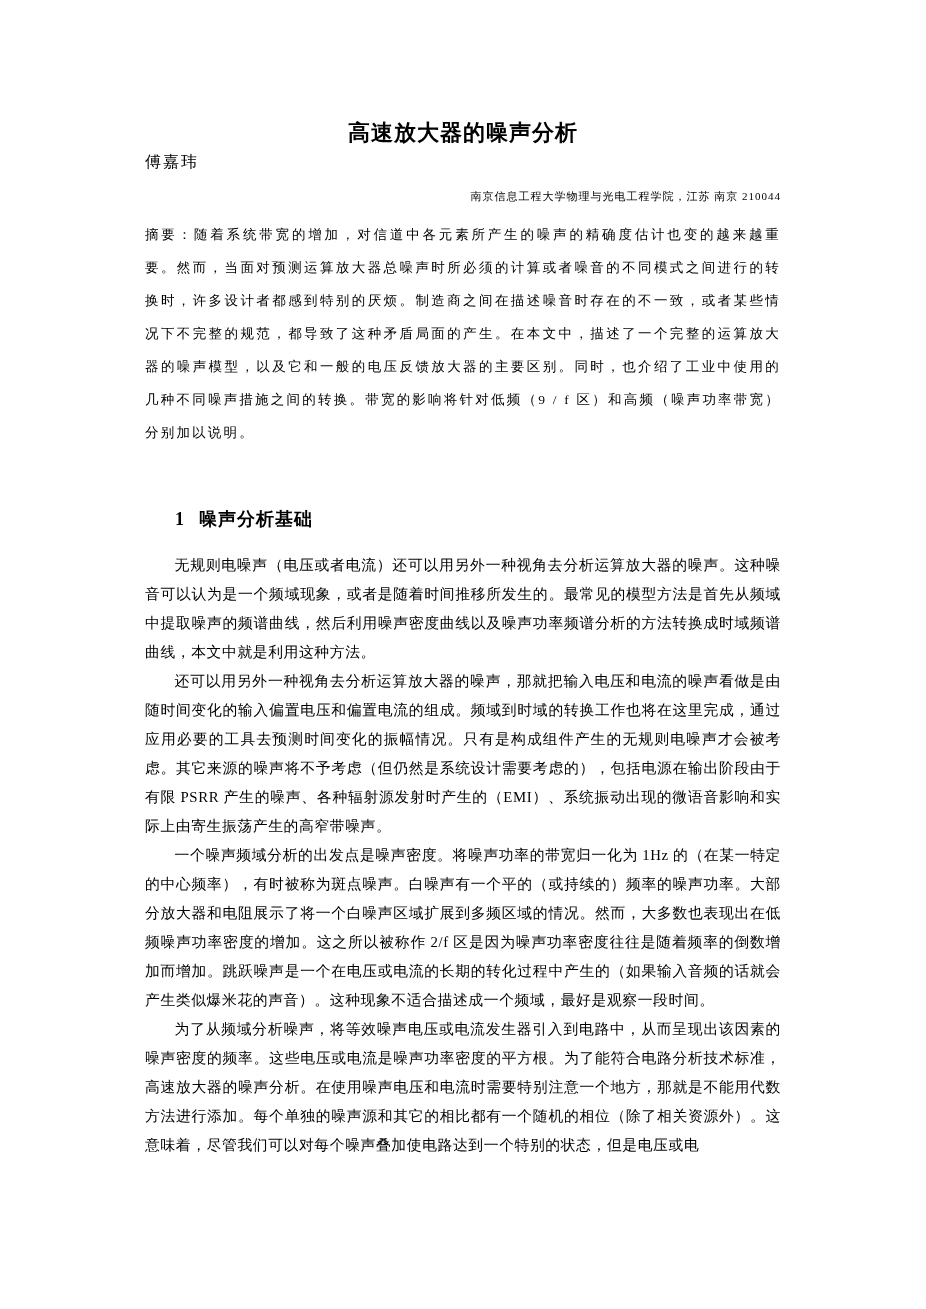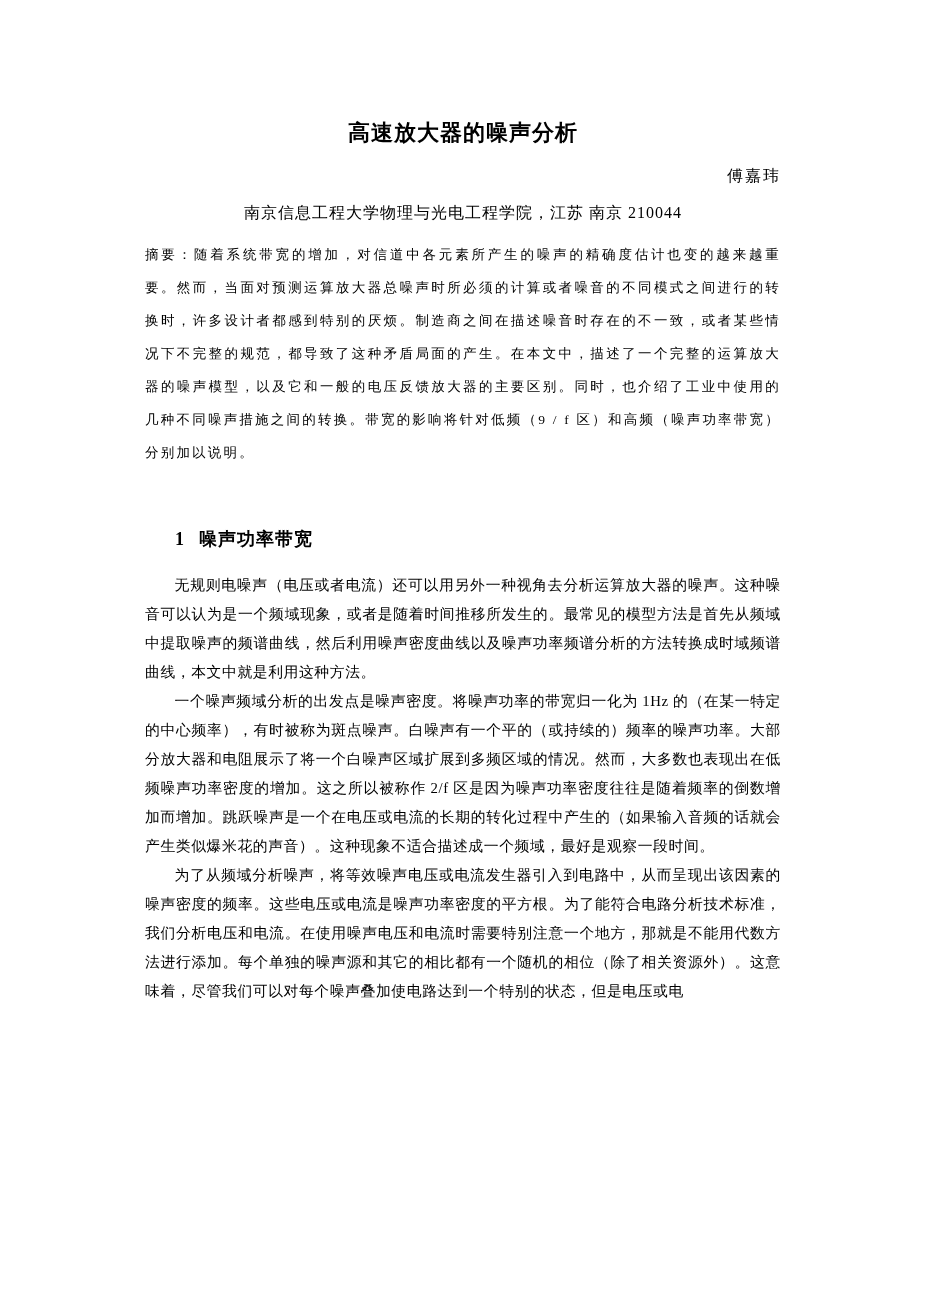--- a/index.html
+++ b/index.html
@@ -12,36 +12,36 @@
     width: 926px;
     height: 1309px;
     background: #ffffff;
     color: #000000;
     font-family: "Liberation Serif", "DejaVu Serif", serif;
     box-sizing: border-box;
     padding: 118px 145px 0 145px;
     overflow: hidden;
   }
   .doc-title {
-    margin: 0 0 18px 0;
+    margin: 0 0 4px 0;
     text-align: center;
     font-size: 22px;
     font-weight: bold;
     font-family: "DejaVu Sans", "Liberation Sans", sans-serif;
     letter-spacing: 1px;
   }
   .author {
-    text-align: right;
+    text-align: left;
     font-size: 16px;
     margin: 0 0 16px 0;
     letter-spacing: 2px;
   }
   .affiliation {
-    text-align: center;
-    font-size: 16px;
+    text-align: right;
+    font-size: 11px;
     margin: 0 0 14px 0;
     letter-spacing: 1px;
   }
   .abstract {
     margin: 0;
     font-size: 13.5px;
     line-height: 33px;
     text-align: justify;
     text-justify: inter-character;
     letter-spacing: 2.2px;
@@ -76,23 +76,24 @@
 
   <h1 class="doc-title">高速放大器的噪声分析</h1>
 
   <div class="author">傅嘉玮</div>
 
   <div class="affiliation">南京信息工程大学物理与光电工程学院，江苏 南京 210044</div>
 
   <p class="abstract">摘要：随着系统带宽的增加，对信道中各元素所产生的噪声的精确度估计也变的越来越重要。然而，当面对预测运算放大器总噪声时所必须的计算或者噪音的不同模式之间进行的转换时，许多设计者都感到特别的厌烦。制造商之间在描述噪音时存在的不一致，或者某些情况下不完整的规范，都导致了这种矛盾局面的产生。在本文中，描述了一个完整的运算放大器的噪声模型，以及它和一般的电压反馈放大器的主要区别。同时，也介绍了工业中使用的几种不同噪声措施之间的转换。带宽的影响将针对低频（9 / f 区）和高频（噪声功率带宽）分别加以说明。</p>
 
   <h2 class="section-heading">
-    <span class="sec-num">1</span><span>噪声功率带宽</span>
+    <span class="sec-num">1</span><span>噪声分析基础</span>
   </h2>
 
   <p class="body-para">无规则电噪声（电压或者电流）还可以用另外一种视角去分析运算放大器的噪声。这种噪音可以认为是一个频域现象，或者是随着时间推移所发生的。最常见的模型方法是首先从频域中提取噪声的频谱曲线，然后利用噪声密度曲线以及噪声功率频谱分析的方法转换成时域频谱曲线，本文中就是利用这种方法。</p>
 
+  <p class="body-para">还可以用另外一种视角去分析运算放大器的噪声，那就把输入电压和电流的噪声看做是由随时间变化的输入偏置电压和偏置电流的组成。频域到时域的转换工作也将在这里完成，通过应用必要的工具去预测时间变化的振幅情况。只有是构成组件产生的无规则电噪声才会被考虑。其它来源的噪声将不予考虑（但仍然是系统设计需要考虑的），包括电源在输出阶段由于有限 PSRR 产生的噪声、各种辐射源发射时产生的（EMI）、系统振动出现的微语音影响和实际上由寄生振荡产生的高窄带噪声。</p>
 
   <p class="body-para">一个噪声频域分析的出发点是噪声密度。将噪声功率的带宽归一化为 1Hz 的（在某一特定的中心频率），有时被称为斑点噪声。白噪声有一个平的（或持续的）频率的噪声功率。大部分放大器和电阻展示了将一个白噪声区域扩展到多频区域的情况。然而，大多数也表现出在低频噪声功率密度的增加。这之所以被称作 2/f 区是因为噪声功率密度往往是随着频率的倒数增加而增加。跳跃噪声是一个在电压或电流的长期的转化过程中产生的（如果输入音频的话就会产生类似爆米花的声音）。这种现象不适合描述成一个频域，最好是观察一段时间。</p>
 
-  <p class="body-para">为了从频域分析噪声，将等效噪声电压或电流发生器引入到电路中，从而呈现出该因素的噪声密度的频率。这些电压或电流是噪声功率密度的平方根。为了能符合电路分析技术标准，我们分析电压和电流。在使用噪声电压和电流时需要特别注意一个地方，那就是不能用代数方法进行添加。每个单独的噪声源和其它的相比都有一个随机的相位（除了相关资源外）。这意味着，尽管我们可以对每个噪声叠加使电路达到一个特别的状态，但是电压或电</p>
+  <p class="body-para">为了从频域分析噪声，将等效噪声电压或电流发生器引入到电路中，从而呈现出该因素的噪声密度的频率。这些电压或电流是噪声功率密度的平方根。为了能符合电路分析技术标准，高速放大器的噪声分析。在使用噪声电压和电流时需要特别注意一个地方，那就是不能用代数方法进行添加。每个单独的噪声源和其它的相比都有一个随机的相位（除了相关资源外）。这意味着，尽管我们可以对每个噪声叠加使电路达到一个特别的状态，但是电压或电</p>
 
 </div>
 
 </body></html>

